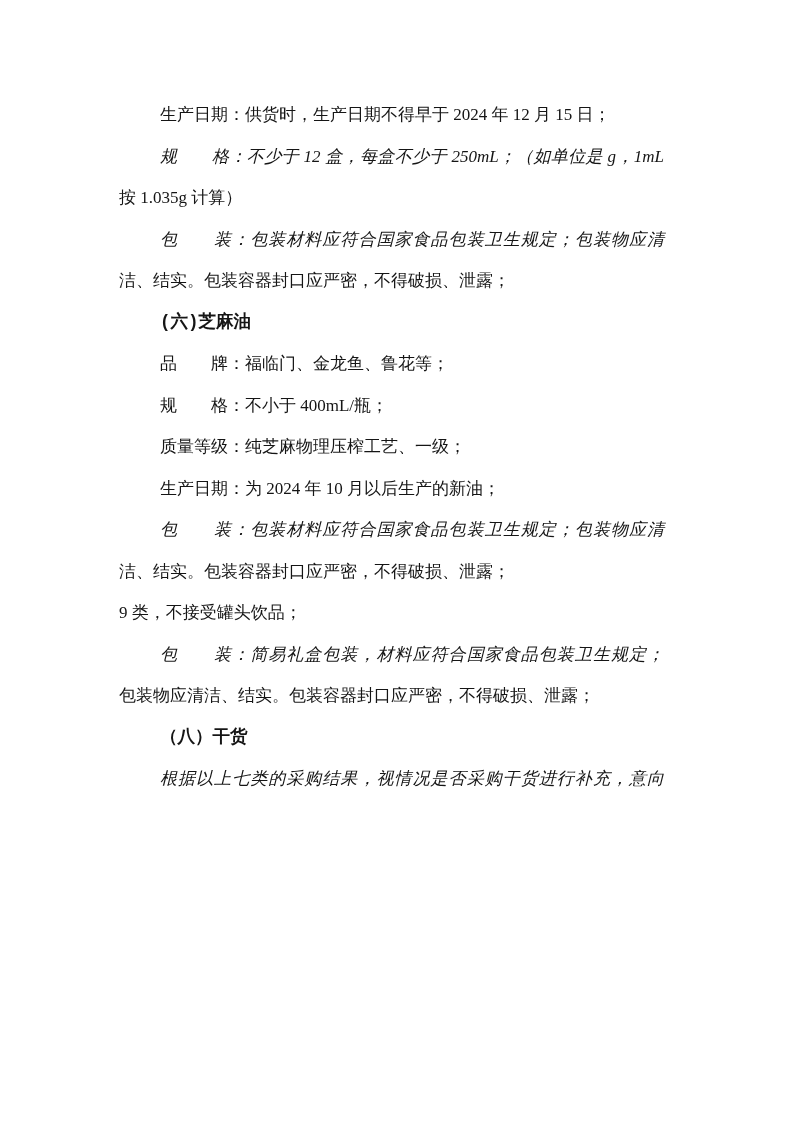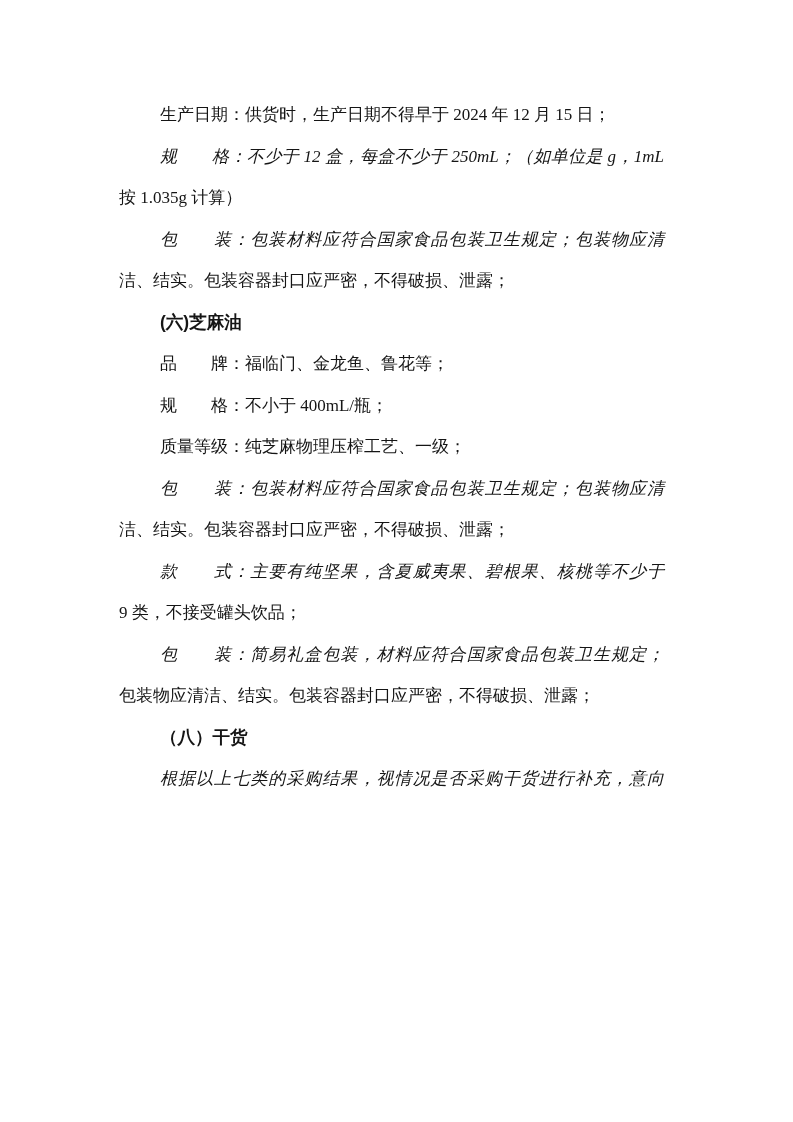--- a/index.html
+++ b/index.html
@@ -32,41 +32,41 @@
   }
   .line.indent {
     padding-left: 41px;
   }
   .line.justify {
     text-align: justify;
     text-align-last: justify;
     font-style: italic;
   }
   .line.heading {
-    font-family: Liberation Sans, sans-serif;
+    font-family: Liberation Mono, monospace;
     font-weight: bold;
     font-size: 17.5px;
   }
 </style>
 </head>
 <body>
 
 <div class="page">
   <div class="content">
       <div class="line indent">生产日期：供货时，生产日期不得早于 2024 年 12 月 15 日；</div>
       <div class="line indent justify">规　　格：不少于 12 盒，每盒不少于 250mL；（如单位是 g，1mL</div>
       <div class="line">按 1.035g 计算）</div>
       <div class="line indent justify">包　　装：包装材料应符合国家食品包装卫生规定；包装物应清</div>
       <div class="line">洁、结实。包装容器封口应严密，不得破损、泄露；</div>
       <div class="line heading indent">(六)芝麻油</div>
       <div class="line indent">品　　牌：福临门、金龙鱼、鲁花等；</div>
       <div class="line indent">规　　格：不小于 400mL/瓶；</div>
       <div class="line indent">质量等级：纯芝麻物理压榨工艺、一级；</div>
+      <div class="line indent">生产日期：为 2024 年 10 月以后生产的新油；</div>
       <div class="line indent justify">包　　装：包装材料应符合国家食品包装卫生规定；包装物应清</div>
       <div class="line">洁、结实。包装容器封口应严密，不得破损、泄露；</div>
-      <div class="line indent justify">款　　式：主要有纯坚果，含夏威夷果、碧根果、核桃等不少于</div>
       <div class="line">9 类，不接受罐头饮品；</div>
       <div class="line indent justify">包　　装：简易礼盒包装，材料应符合国家食品包装卫生规定；</div>
       <div class="line">包装物应清洁、结实。包装容器封口应严密，不得破损、泄露；</div>
       <div class="line heading indent">（八）干货</div>
       <div class="line indent justify">根据以上七类的采购结果，视情况是否采购干货进行补充，意向</div>
     </div>
 </div>
 
 </body></html>

